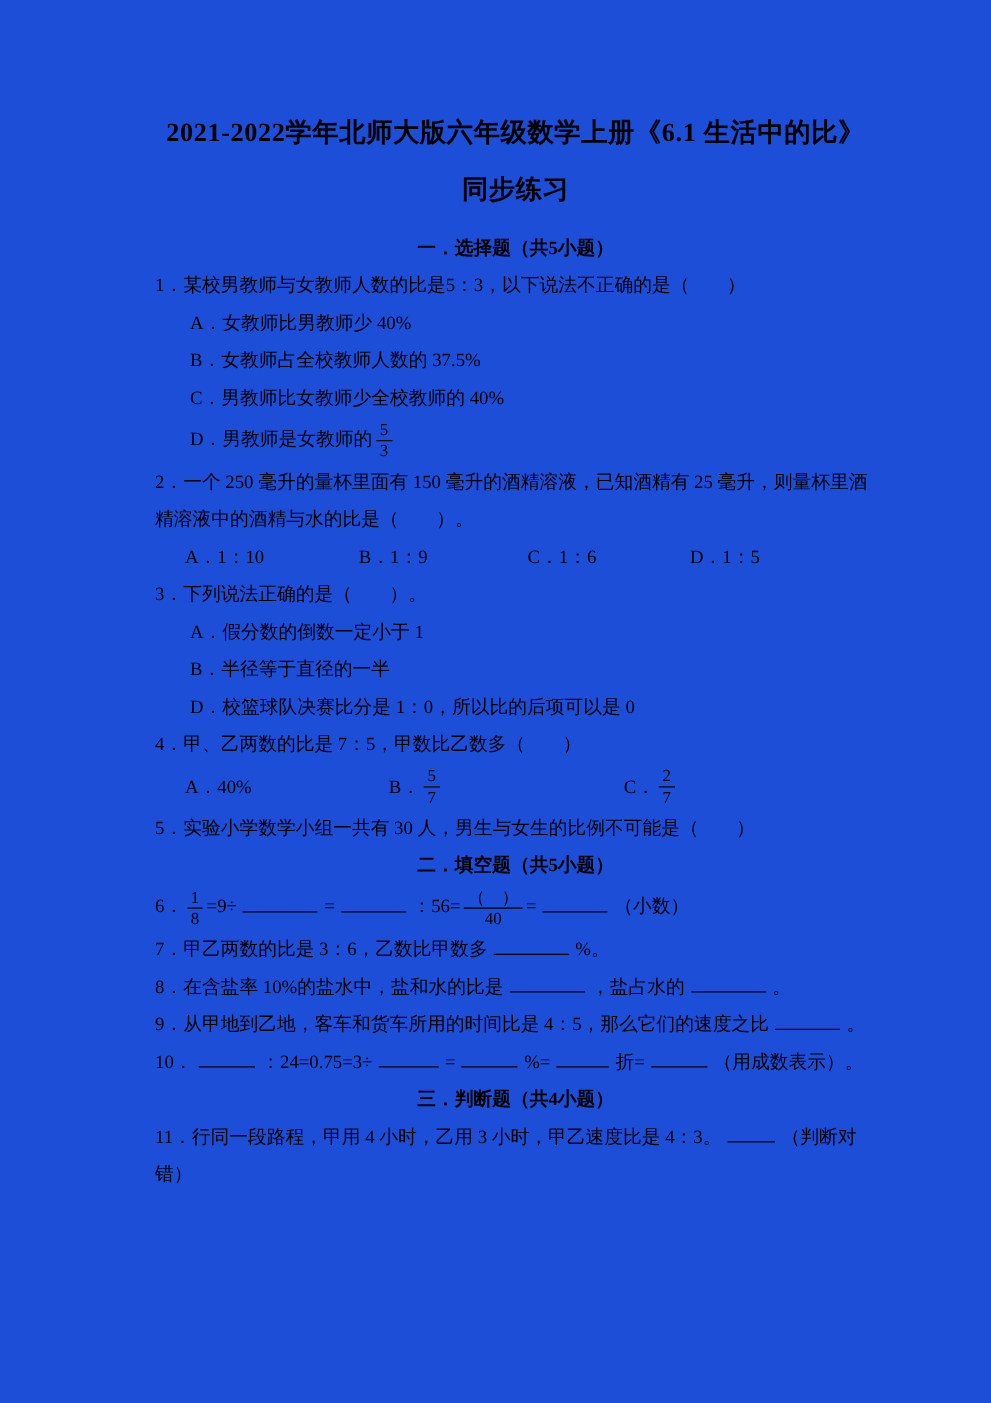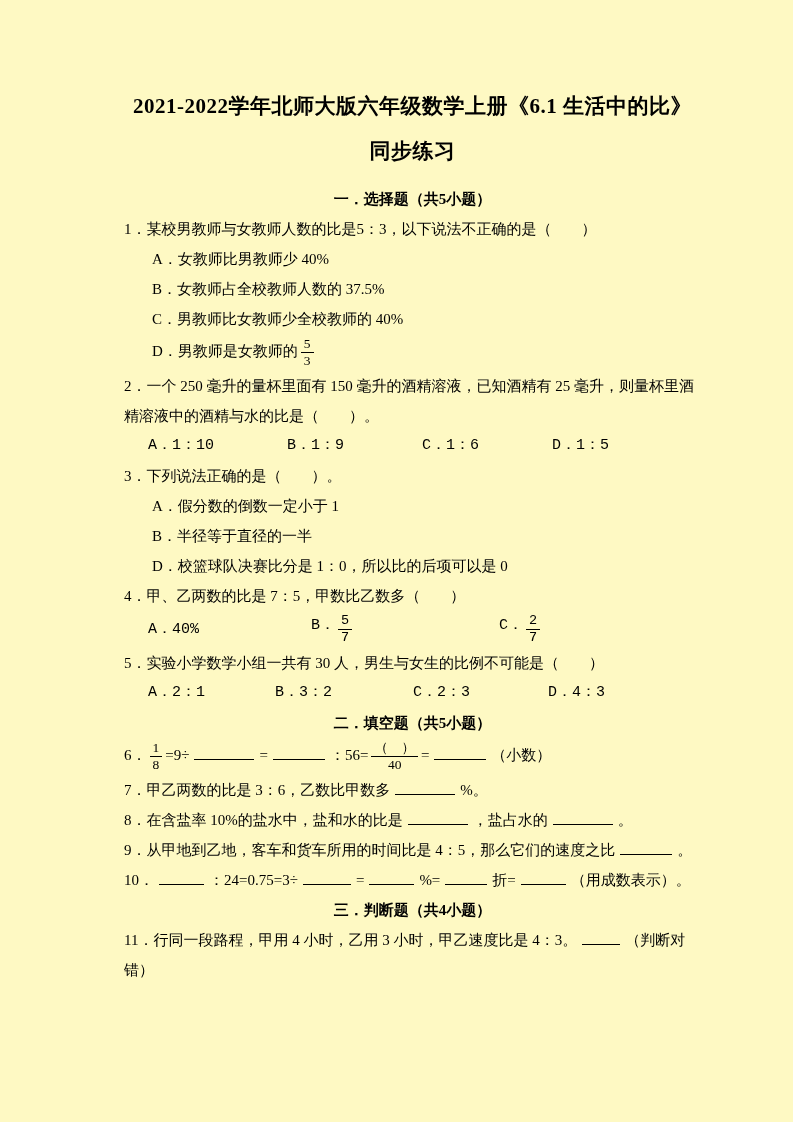--- a/index.html
+++ b/index.html
@@ -7,35 +7,35 @@
   body {
     width: 793px; height: 1122px;
     background: #ffffff; color: #000000;
     font-family: "Liberation Serif", "DejaVu Serif", serif;
     overflow: hidden;
   }
   .page {
     width: 793px; height: 1122px;
     padding: 84px 92px 0 124px;
     overflow: hidden;
-    background: #fef9c3;
+    background: #1d4ed8;
   }
   .title {
     font-size: 21px;
     font-weight: 700;
     text-align: center;
     line-height: 45px;
     margin-bottom: 10px;
     letter-spacing: 0.5px;
   }
   .block { font-size: 15px; line-height: 30px; }
   .heading { font-weight: 700; text-align: center; }
   .optline { padding-left: 28px; }
   .optrow { padding-left: 24px; display: flex; align-items: center; min-height: 30px; }
-  .opt-cell { flex: 0 0 auto; display: inline-flex; align-items: flex-start; white-space: nowrap; font-family: Liberation Mono, monospace; }
+  .opt-cell { flex: 0 0 auto; display: inline-flex; align-items: center; white-space: nowrap; }
   .frac {
     display: inline-flex; flex-direction: column; align-items: center;
     vertical-align: middle; font-size: 13.5px; line-height: 16px;
     margin: 2px 3px;
   }
   .frac .num { border-bottom: 1px solid #000; padding: 0 3px; }
   .frac .den { padding: 0 3px; }
   .blank {
     display: inline-block; border-bottom: 1px solid #000;
     height: 14px; margin: 0 5px; vertical-align: baseline;
@@ -89,34 +89,20 @@
         </span>
         <span class="opt-cell">
           <span>C．</span>
           <span class="frac">
             <span class="num">2</span>
             <span class="den">7</span>
           </span>
         </span>
       </div>
       <div class="block para"><span>5．实验小学数学小组一共有 30 人，男生与女生的比例不可能是（　　）</span></div>
-      <div class="block optrow">
-        <span class="opt-cell" style="width: 127px;">
-          <span>A．2：1</span>
-        </span>
-        <span class="opt-cell" style="width: 138px;">
-          <span>B．3：2</span>
-        </span>
-        <span class="opt-cell" style="width: 135px;">
-          <span>C．2：3</span>
-        </span>
-        <span class="opt-cell">
-          <span>D．4：3</span>
-        </span>
-      </div>
       <div class="block heading"><span>二．填空题（共5小题）</span></div>
       <div class="block para"><span>6．</span><span class="frac">
           <span class="num">1</span>
           <span class="den">8</span>
         </span><span>=9÷</span><span class="blank" style="width: 60px;"></span><span>=</span><span class="blank" style="width: 52px;"></span><span>：56=</span><span class="frac">
           <span class="num">（　）</span>
           <span class="den">40</span>
         </span><span>=</span><span class="blank" style="width: 52px;"></span><span>（小数）</span></div>
       <div class="block para"><span>7．甲乙两数的比是 3：6，乙数比甲数多</span><span class="blank" style="width: 60px;"></span><span>%。</span></div>
       <div class="block para"><span>8．在含盐率 10%的盐水中，盐和水的比是</span><span class="blank" style="width: 60px;"></span><span>，盐占水的</span><span class="blank" style="width: 60px;"></span><span>。</span></div>

